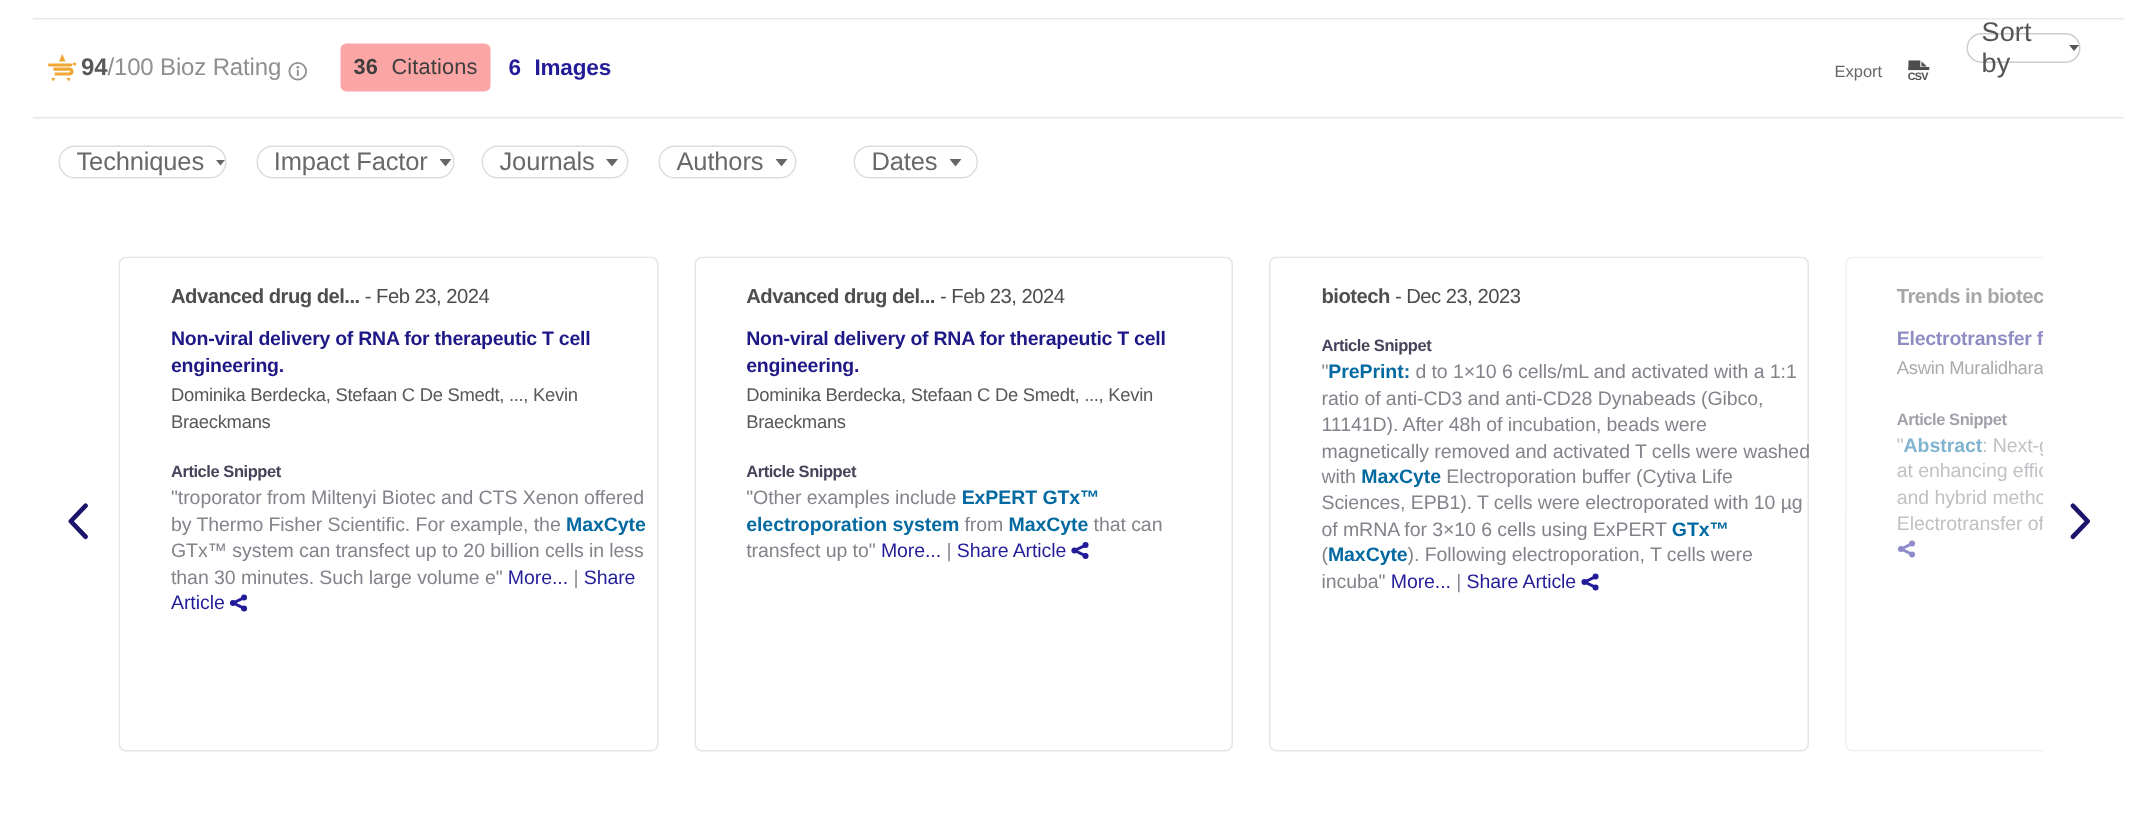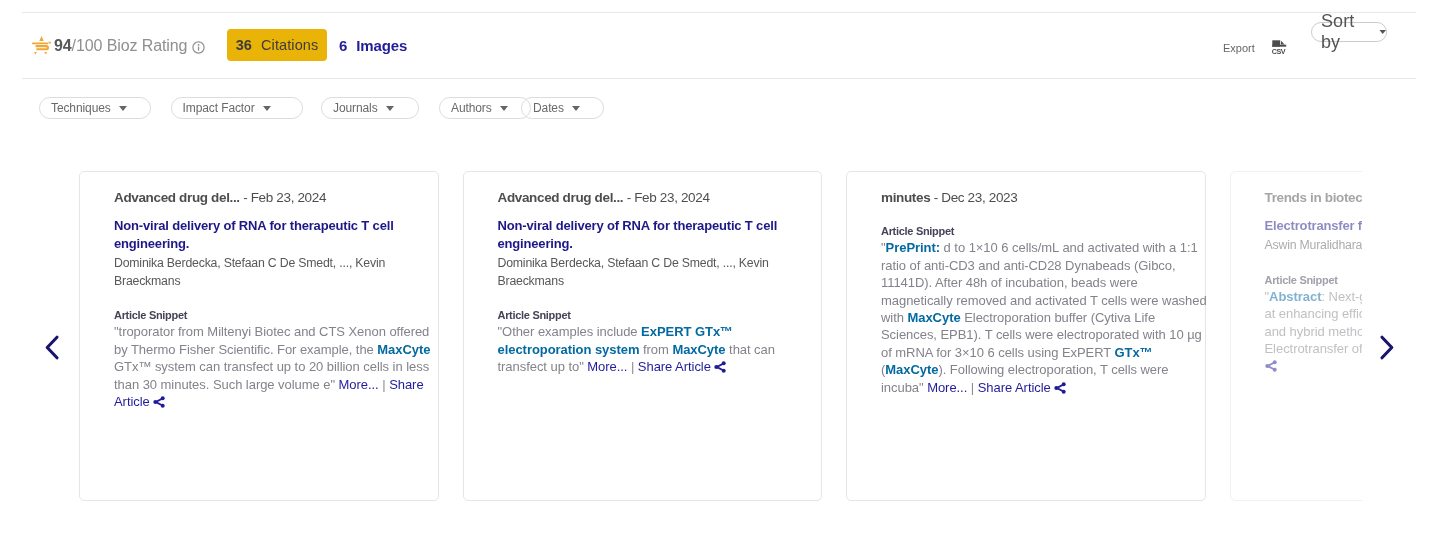--- a/index.html
+++ b/index.html
@@ -4,31 +4,31 @@
 <style>
 * { margin:0; padding:0; box-sizing:border-box; }
 html,body { width:1434px; height:543px; background:#fff; font-family:"Liberation Sans",sans-serif; }
 body { position:relative; overflow:hidden; }
 .hline { position:absolute; left:22px; width:1394px; height:1px; background:#e8e8e8; }
 
 .star { position:absolute; left:32px; top:35.5px; }
 .rate { position:absolute; left:54px; top:37px; font-size:16px; letter-spacing:-0.1px; color:#8f8f8f; }
 .rate b { color:#585858; }
 .info { position:absolute; left:192px; top:40.5px; }
-.chip { position:absolute; left:227px; top:29px; width:100px; height:32px; background:#eab308; border-radius:4px; font-size:14.5px; letter-spacing:0.1px; color:#3d3d3d; display:flex; align-items:center; justify-content:center; }
+.chip { position:absolute; left:227px; top:29px; width:100px; height:32px; background:#fca5a5; border-radius:4px; font-size:14.5px; letter-spacing:0.1px; color:#3d3d3d; display:flex; align-items:center; justify-content:center; }
 .chip b { margin-right:9px; }
 .images { position:absolute; left:339px; top:29px; height:32px; display:flex; align-items:center; font-size:15px; font-weight:bold; color:#221c99; letter-spacing:-0.1px; }
 .images b { margin-right:9px; }
 .export { position:absolute; left:1223px; top:41px; font-size:11px; color:#666; line-height:14px; }
 .csvic { position:absolute; left:1272px; top:40px; }
 .sortpill { position:absolute; left:1311px; top:22px; width:76px; height:20px; border:1px solid #ccc; border-radius:10px; display:flex; align-items:center; font-size:18px; letter-spacing:0.1px; color:#555; }
 .sortpill span { margin-left:9px; }
 .sortpill svg { margin-left:10px; }
 
-.pill { position:absolute; top:97.4px; height:21.5px; border:1px solid #dcdcdc; border-radius:10.8px; display:flex; align-items:center; font-size:12px; letter-spacing:-0.1px; color:#696969; padding-left:11px; }
+.pill { position:absolute; top:97.4px; height:21.5px; border:1px solid #dcdcdc; border-radius:10.8px; display:flex; align-items:center; font-size:17px; letter-spacing:-0.1px; color:#696969; padding-left:11px; }
 .pill svg { margin-left:8px; }
 
 .chev { position:absolute; }
 .vp { position:absolute; left:79px; top:171px; width:1283px; height:331px; overflow:hidden; }
 .strip { position:absolute; left:0; top:0; display:flex; }
 .card { width:359.5px; height:330px; border:1px solid #e5e5e5; border-radius:5px; margin-right:24px; padding:17px 18px 0 18px; flex:none; background:#fff; }
 .card.faded { opacity:0.5; }
 .card > div { white-space:nowrap;margin-left:16px; }
 .src { font-size:13.5px; color:#4e4e4e; line-height:17px; letter-spacing:-0.35px; }
 .title { font-size:13px; font-weight:bold; color:#1e1887; line-height:18px; margin-top:10.5px; letter-spacing:-0.17px; }
@@ -96,21 +96,21 @@
     <svg width="8" height="5" viewBox="0 0 8 5">
       <path d="M0 0 H8 L4 5 Z" fill="#666"></path>
     </svg>
   </div>
 <div class="pill" style="left:439px; width:92px">
     <span>Authors</span>
     <svg width="8" height="5" viewBox="0 0 8 5">
       <path d="M0 0 H8 L4 5 Z" fill="#666"></path>
     </svg>
   </div>
-<div class="pill" style="left:521px; width:83px">
+<div class="pill" style="left:569px; width:83px">
     <span>Dates</span>
     <svg width="8" height="5" viewBox="0 0 8 5">
       <path d="M0 0 H8 L4 5 Z" fill="#666"></path>
     </svg>
   </div>
 
 <svg class="chev" style="left:44px; top:335px" width="16" height="25" viewBox="0 0 16 25">
   <path d="M13 2.2 L3.2 12.5 L13 22.8" fill="none" stroke="#1b146b" stroke-width="3.1" stroke-linecap="round" stroke-linejoin="round"></path>
 </svg>
 <svg class="chev" style="left:1379px; top:335px" width="16" height="25" viewBox="0 0 16 25">
@@ -146,21 +146,21 @@
               <circle cx="2.3" cy="6" r="2"></circle>
               <circle cx="9.7" cy="2.3" r="2"></circle>
               <circle cx="9.7" cy="9.7" r="2"></circle>
               <path d="M2 5.2 L9.7 1.4 L10.5 3.1 L2.9 6.9 Z"></path>
               <path d="M2 6.8 L9.7 10.6 L10.5 8.9 L2.9 5.1 Z"></path>
             </g>
           </svg></div>
 </div>
 
 <div class="card">
-  <div class="src"><b>minutes</b> - Dec 23, 2023</div>
+  <div class="src"><b>biotech</b> - Dec 23, 2023</div>
   <div class="ash">Article Snippet</div>
   <div class="snip">"<b>PrePrint:</b> d to 1×10 6 cells/mL and activated with a 1:1<br>ratio of anti-CD3 and anti-CD28 Dynabeads (Gibco,<br>11141D). After 48h of incubation, beads were<br>magnetically removed and activated T cells were washed<br>with <b>MaxCyte</b> Electroporation buffer (Cytiva Life<br>Sciences, EPB1). T cells were electroporated with 10 µg<br>of mRNA for 3×10 6 cells using ExPERT <b>GTx™</b><br>(<b>MaxCyte</b>). Following electroporation, T cells were<br>incuba" <span class="lnk">More...</span> <span class="bar">|</span> <span class="lnk">Share Article</span> <svg width="12" height="12" viewBox="0 0 12 12" style="vertical-align:-2px">
             <g fill="#221c99">
               <circle cx="2.3" cy="6" r="2"></circle>
               <circle cx="9.7" cy="2.3" r="2"></circle>
               <circle cx="9.7" cy="9.7" r="2"></circle>
               <path d="M2 5.2 L9.7 1.4 L10.5 3.1 L2.9 6.9 Z"></path>
               <path d="M2 6.8 L9.7 10.6 L10.5 8.9 L2.9 5.1 Z"></path>
             </g>
           </svg></div>

